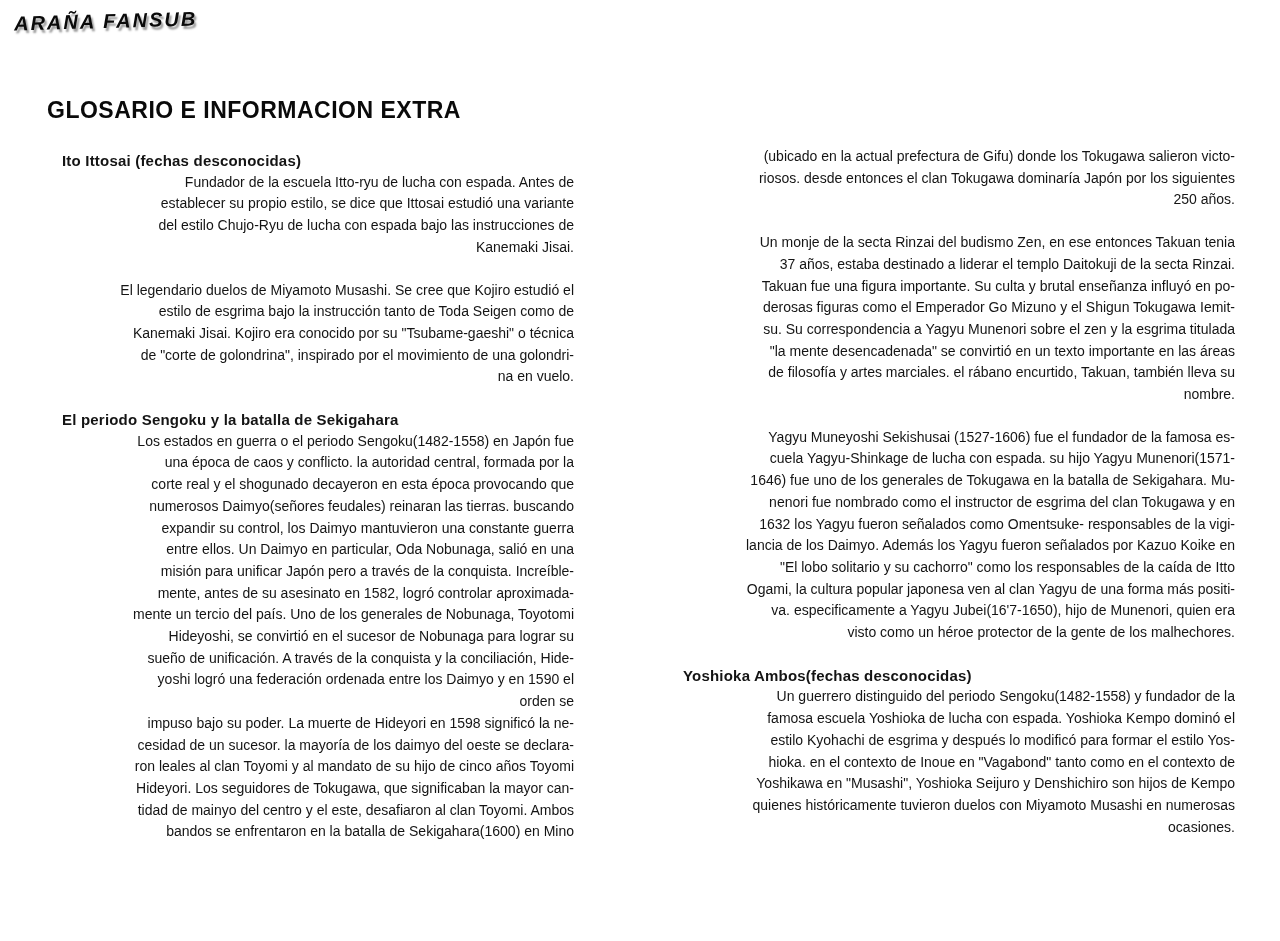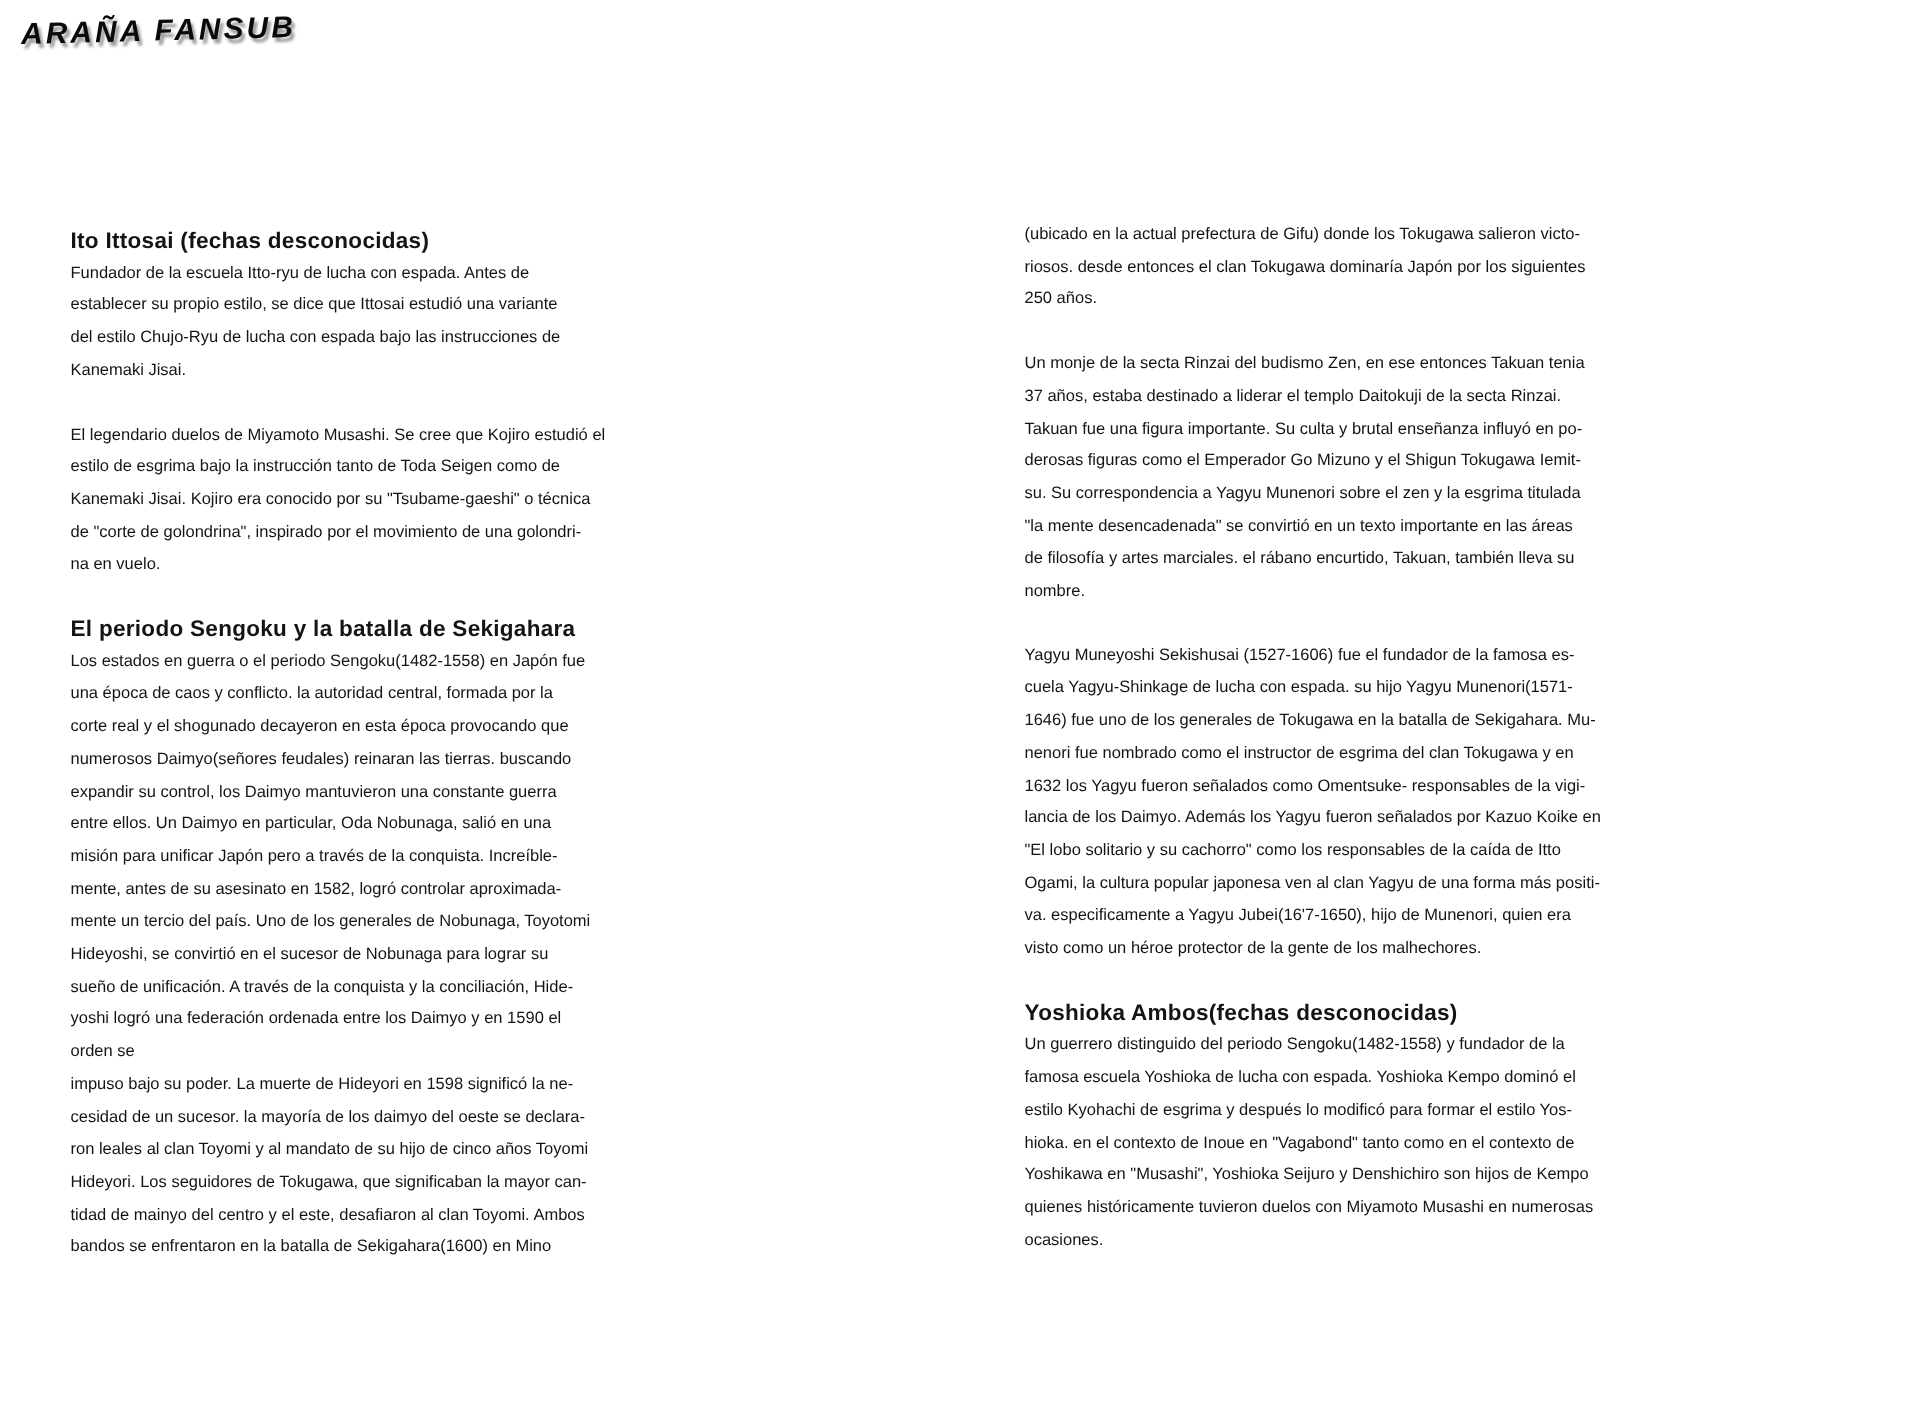--- a/index.html
+++ b/index.html
@@ -37,44 +37,46 @@
     font-size: 23px;
     font-weight: bold;
     letter-spacing: 0.5px;
     color: #0a0a0a;
     white-space: nowrap;
   }
   .col {
     position: absolute;
     color: #141414;
   }
-  .col-left  { left: 47px;  top: 150px; width: 512px; }
+  .col-left  { left: 62px;  top: 150px; width: 512px; }
   .col-right { left: 683px; top: 146px; width: 552px; }
   .glossary-section { margin: 0 0 21px 0; }
   .section-heading {
     margin: 0;
     font-size: 15px;
     font-weight: bold;
     line-height: 21.7px;
     letter-spacing: 0.2px;
   }
   .section-body {
     margin: 0;
-    font-size: 11px;
+    font-size: 14px;
     line-height: 21.7px;
     white-space: pre-line;
+    text-align: right;
   }
 </style>
 </head>
 <body>
 
 <div class="page">
 
   <div class="logo">ARAÑA FANSUB</div>
 
+  <h1 class="title">GLOSARIO E INFORMACION EXTRA</h1>
 
   <div class="col col-left">
 
     <section class="glossary-section">
       <h2 class="section-heading">Ito Ittosai (fechas desconocidas)</h2>
       <p class="section-body">Fundador de la escuela Itto-ryu de lucha con espada. Antes de
 establecer su propio estilo, se dice que Ittosai estudió una variante
 del estilo Chujo-Ryu de lucha con espada bajo las instrucciones de
 Kanemaki Jisai.</p>
     </section>

